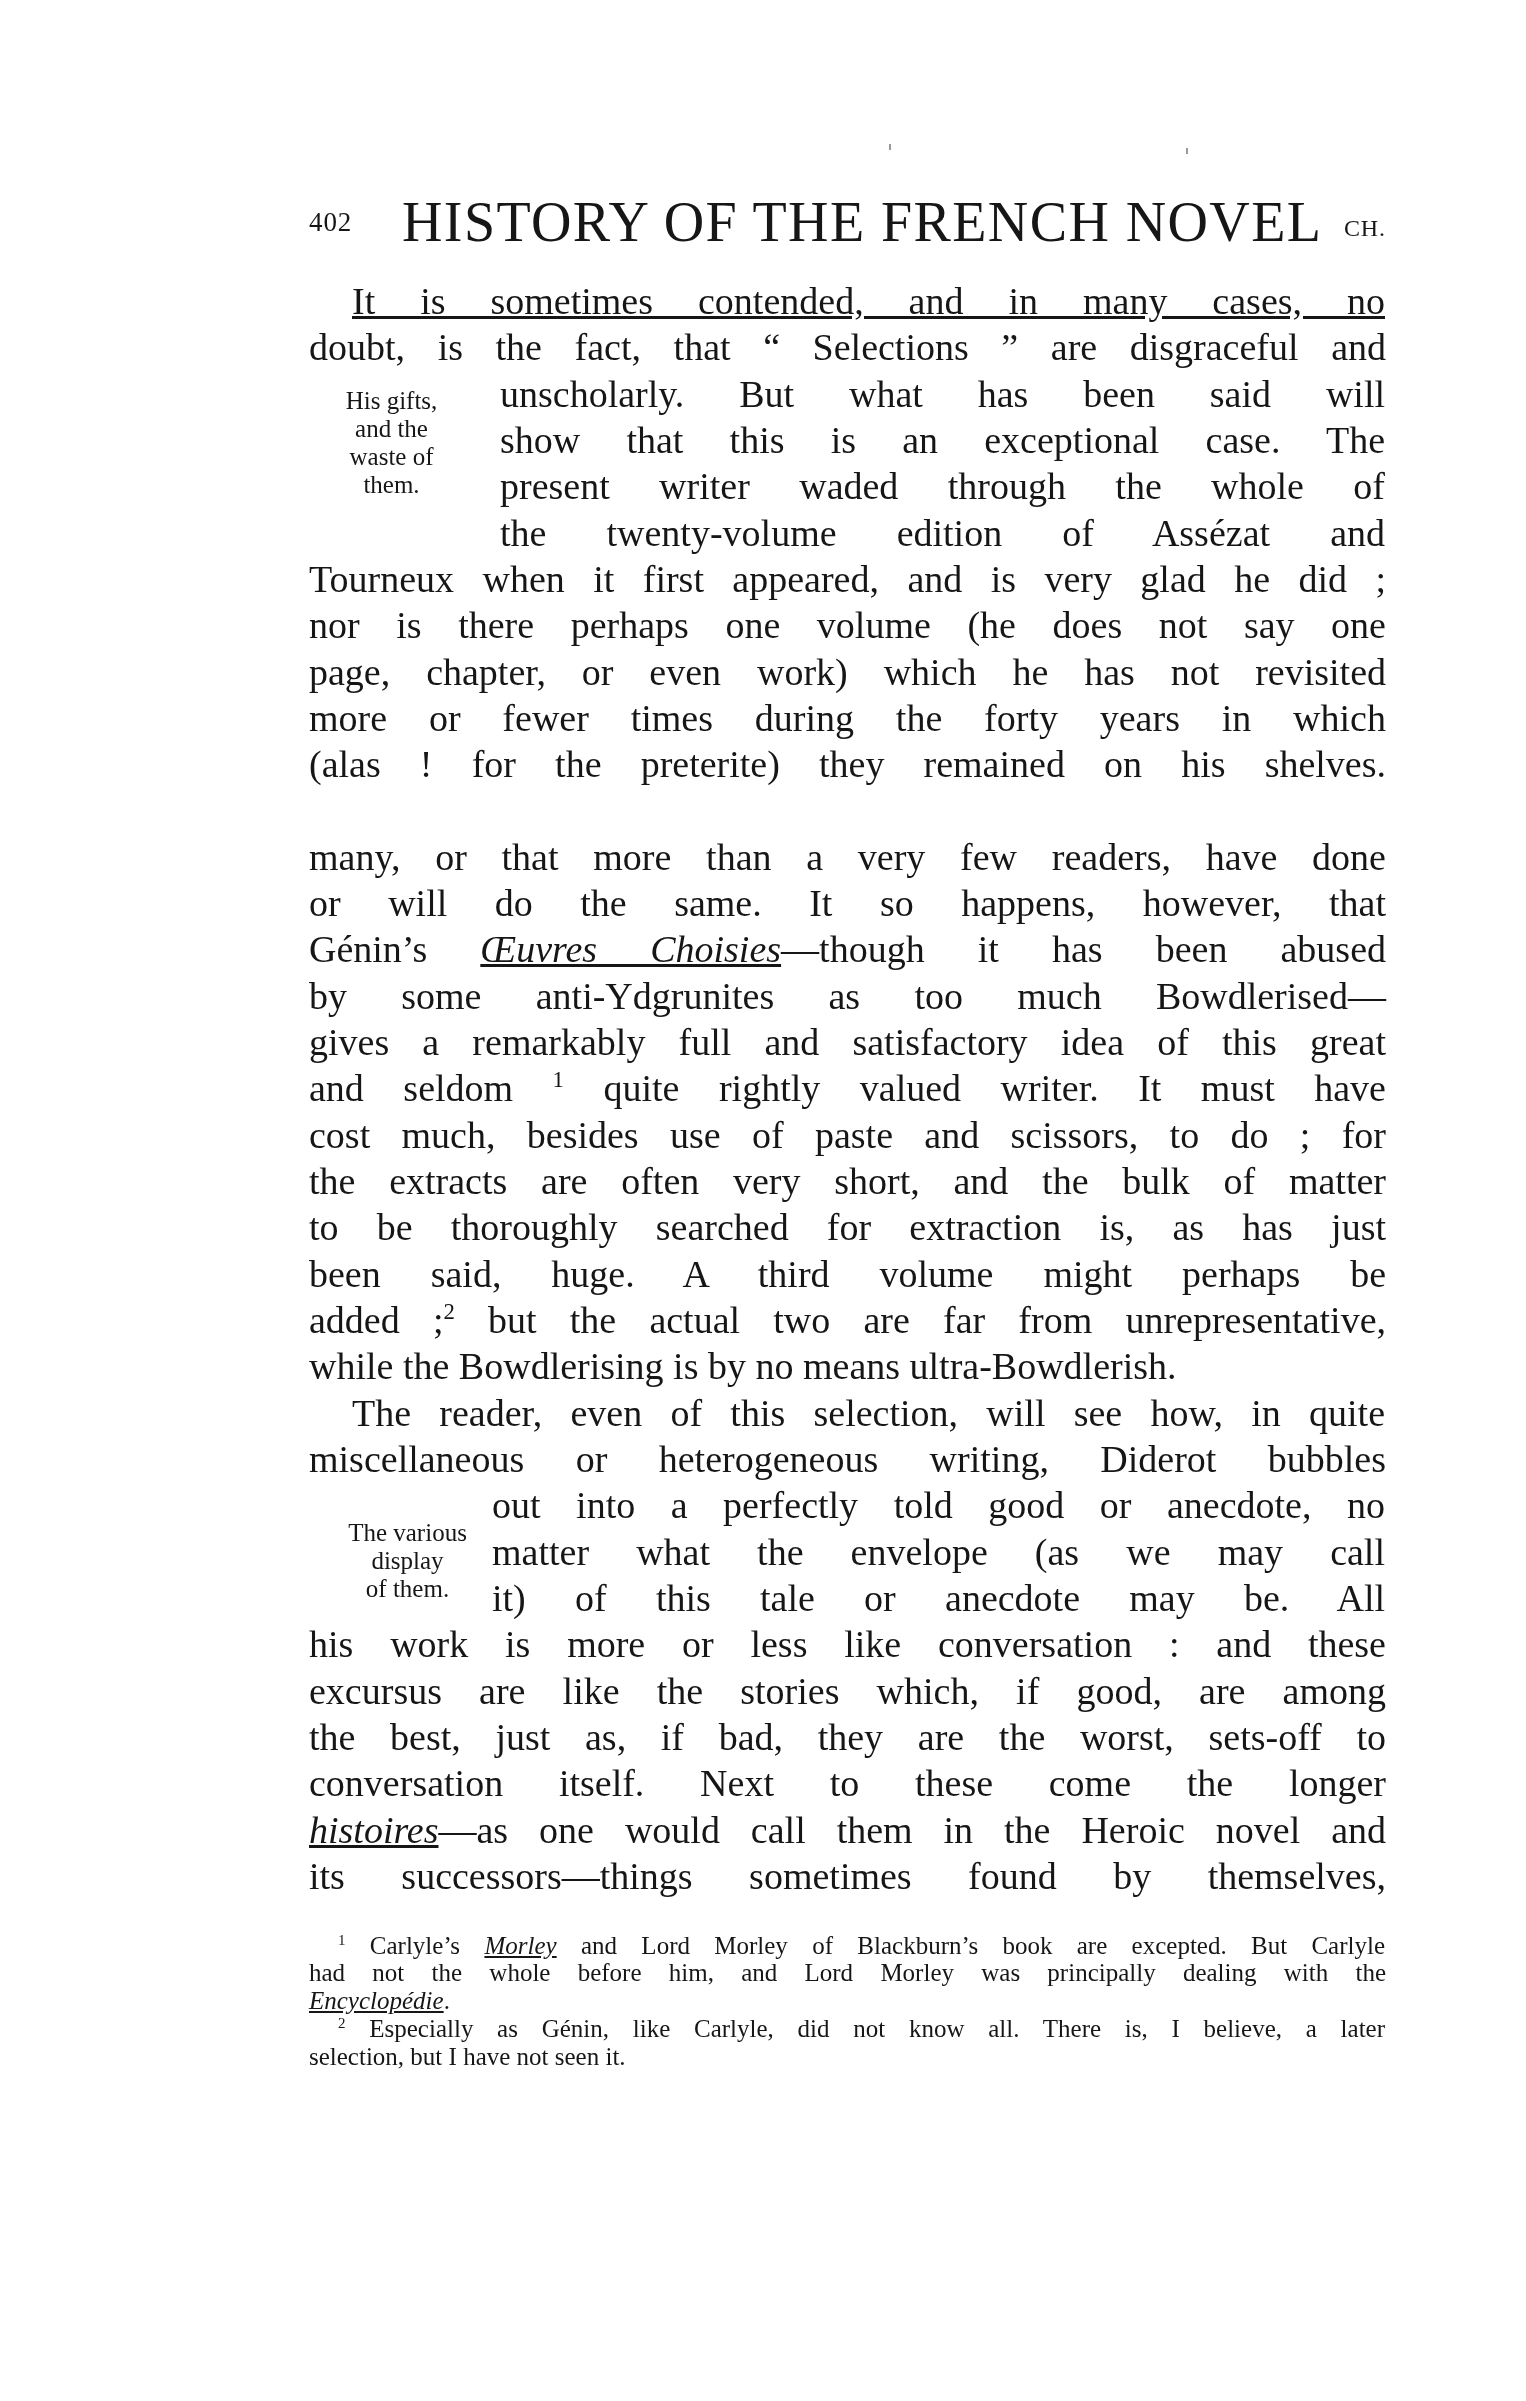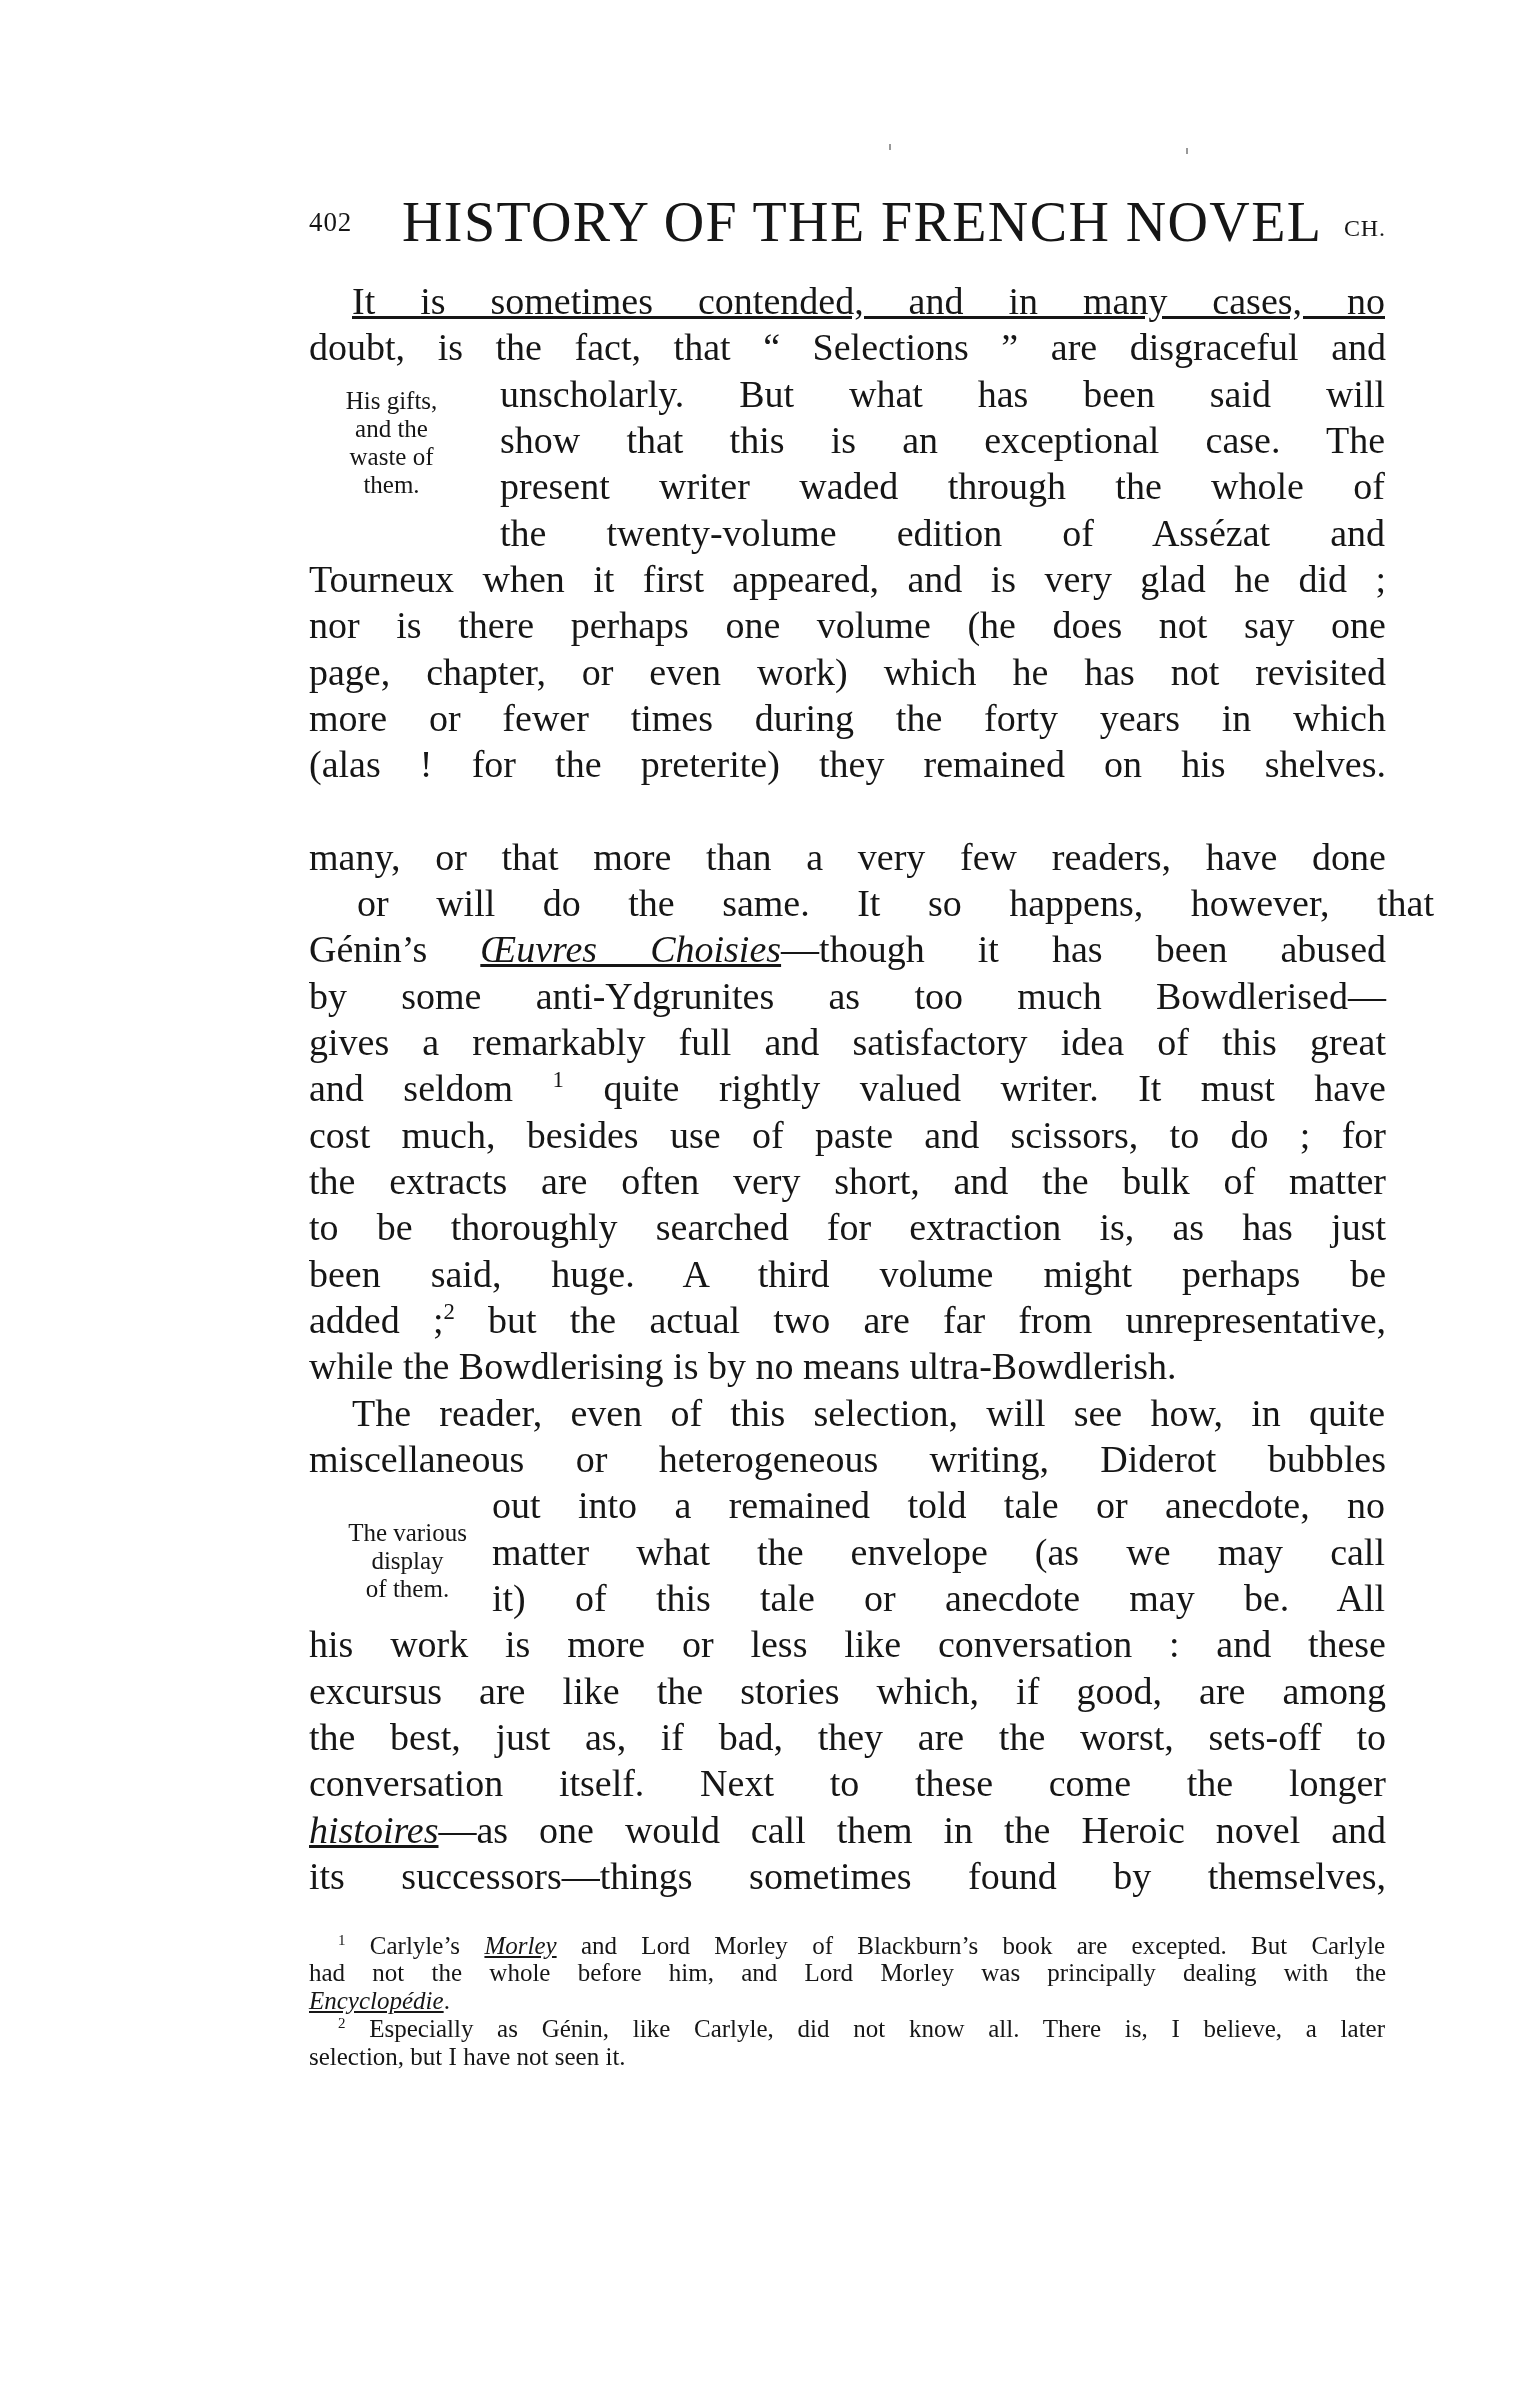--- a/index.html
+++ b/index.html
@@ -55,35 +55,35 @@
   <div class="line sn" style="top:371px;">unscholarly. But what has been said will</div>
   <div class="line sn" style="top:417px;">show that this is an exceptional case. The</div>
   <div class="line sn" style="top:463px;">present writer waded through the whole of</div>
   <div class="line sn" style="top:510px;">the twenty-volume edition of Assézat and</div>
   <div class="line" style="top:556px;">Tourneux when it first appeared, and is very glad he did ;</div>
   <div class="line" style="top:602px;">nor is there perhaps one volume (he does not say one</div>
   <div class="line" style="top:649px;">page, chapter, or even work) which he has not revisited</div>
   <div class="line" style="top:695px;">more or fewer times during the forty years in which</div>
   <div class="line" style="top:741px;">(alas ! for the preterite) they remained on his shelves.</div>
   <div class="line" style="top:834px;">many, or that more than a very few readers, have done</div>
-  <div class="line" style="top:880px;margin-left:48px;">or will do the same. It so happens, however, that</div>
+  <div class="line" style="top:880px;">or will do the same. It so happens, however, that</div>
   <div class="line" style="top:926px;"><span>Génin’s</span> <i>Œuvres Choisies</i><span>—though it has been abused</span></div>
   <div class="line" style="top:973px;">by some anti-Ydgrunites as too much Bowdlerised—</div>
   <div class="line" style="top:1019px;">gives a remarkably full and satisfactory idea of this great</div>
   <div class="line" style="top:1065px;"><span>and seldom</span> <sup>1</sup> <span>quite rightly valued writer. It must have</span></div>
   <div class="line" style="top:1112px;">cost much, besides use of paste and scissors, to do ; for</div>
   <div class="line" style="top:1158px;">the extracts are often very short, and the bulk of matter</div>
   <div class="line" style="top:1204px;">to be thoroughly searched for extraction is, as has just</div>
   <div class="line" style="top:1251px;">been said, huge. A third volume might perhaps be</div>
   <div class="line" style="top:1297px;"><span>added ;</span><sup>2</sup> <span>but the actual two are far from unrepresentative,</span></div>
   <div class="line last" style="top:1343px;">while the Bowdlerising is by no means ultra-Bowdlerish.</div>
 
   <div class="line ind" style="top:1390px;">The reader, even of this selection, will see how, in quite</div>
   <div class="line" style="top:1436px;">miscellaneous or heterogeneous writing, Diderot bubbles</div>
-  <div class="line sn2" style="top:1482px;">out into a remained told tale or anecdote, no</div>
+  <div class="line sn2" style="top:1482px;">out into a perfectly told good or anecdote, no</div>
   <div class="line sn2" style="top:1529px;">matter what the envelope (as we may call</div>
   <div class="line sn2" style="top:1575px;">it) of this tale or anecdote may be. All</div>
   <div class="line" style="top:1621px;">his work is more or less like conversation : and these</div>
   <div class="line" style="top:1668px;">excursus are like the stories which, if good, are among</div>
   <div class="line" style="top:1714px;">the best, just as, if bad, they are the worst, sets-off to</div>
   <div class="line" style="top:1760px;">conversation itself. Next to these come the longer</div>
   <div class="line" style="top:1807px;"><i>histoires</i><span>—as one would call them in the Heroic novel and</span></div>
   <div class="line" style="top:1853px;">its successors—things sometimes found by themselves,</div>
 
   <div class="fn ind" style="top:1932px;"><sup>1</sup> <span>Carlyle’s</span> <i>Morley</i> <span>and Lord Morley of Blackburn’s book are excepted. But Carlyle</span></div>

